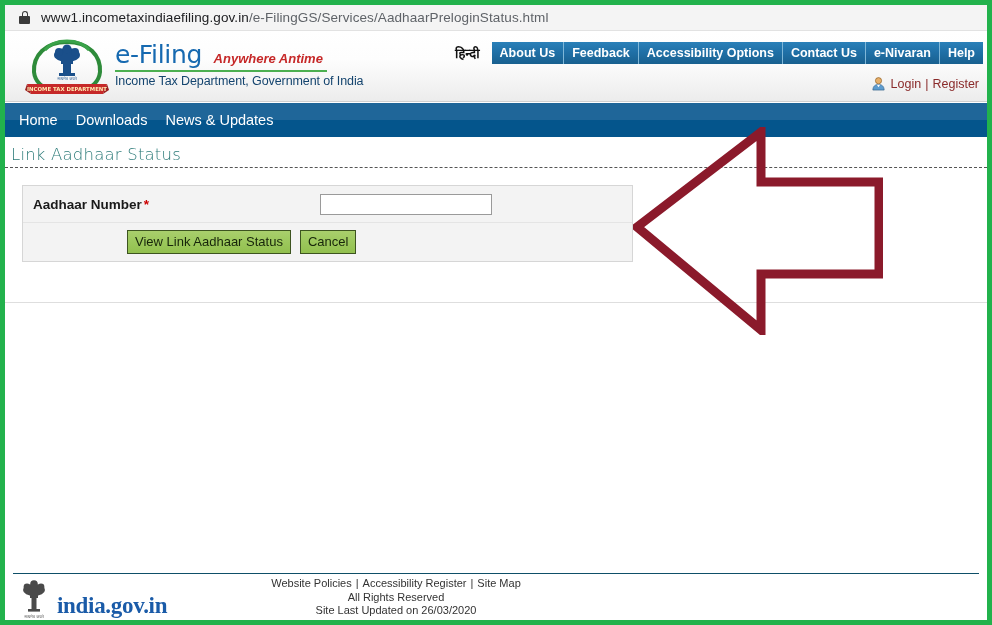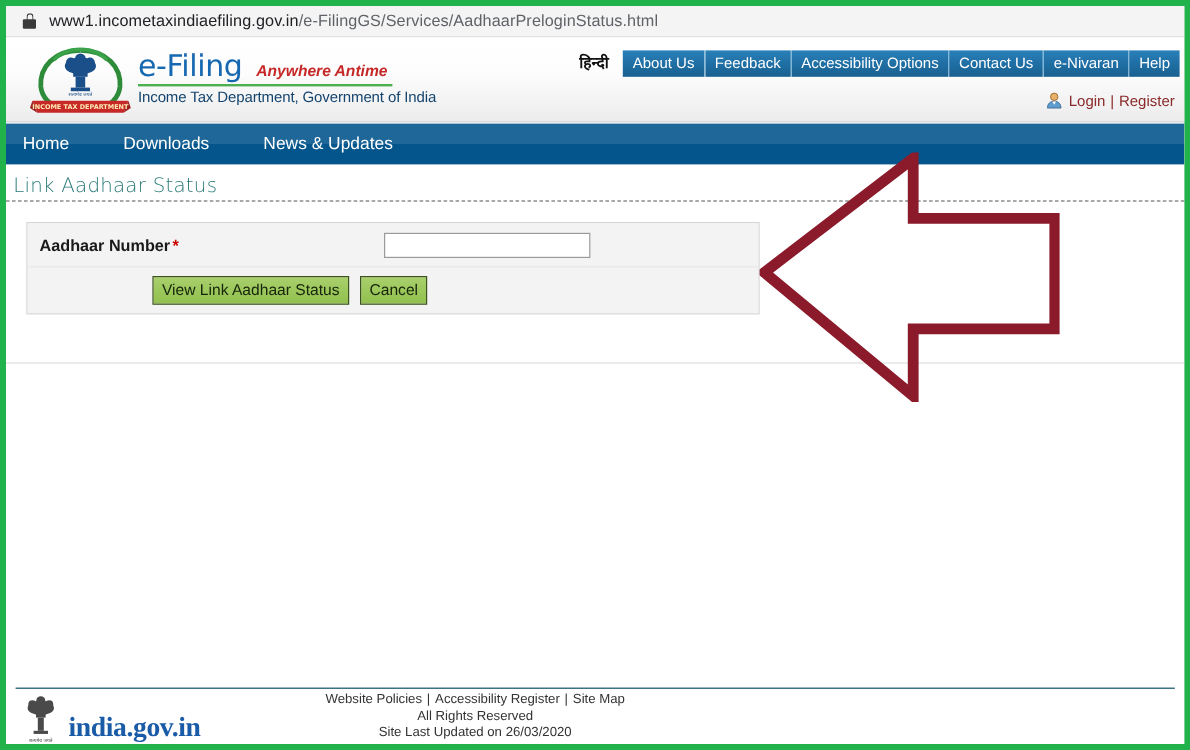--- a/index.html
+++ b/index.html
@@ -79,21 +79,21 @@
   .hindi-link {
     font-size: 13px; color: #111; font-weight: bold;
     padding: 2px 12px 0 0; line-height: 20px;
     font-family: "DejaVu Sans", sans-serif;
   }
   .topnav a.tn {
     display: block;
     background: linear-gradient(180deg,#2a80b9 0%,#1f6fa5 50%,#19608f 100%);
     color: #ffffff; font-size: 12.5px; text-decoration: none;
     padding: 3px 8px 2px 8px; line-height: 17px;
-    border-right: 1px solid #7fb7d8; white-space: nowrap;
+    border-right: 1px solid #7fb7d8; white-space: nowrap; font-weight: bold;
   }
   .topnav a.tn:last-child { border-right: none; }
 
   .loginbar {
     position: absolute; right: 8px; top: 44px;
     display: flex; align-items: center;
     font-size: 12.5px; color: #8a2a2a;
   }
   .avatar-icon { width: 15px; height: 15px; margin-right: 5px; position: relative; }
   .loginbar a { color: #8a2a2a; text-decoration: none; }
@@ -106,21 +106,21 @@
     background: #1f6699;
   }
   .mainnav-bot {
     position: absolute; left: 0; top: 115px;
     width: 982px; height: 17px;
     background: #04558c;
   }
   .mainnav-links {
     position: absolute; left: 0; top: 98px;
     width: 982px; height: 34px;
-    display: flex; align-items: center; padding-left: 14px; gap: 27px;
+    display: flex; align-items: center; padding-left: 14px;
   }
   .mainnav-links a {
     color: #ffffff; font-size: 14.5px; text-decoration: none;
     margin-right: 18px; white-space: nowrap;
   }
 
   
   .page-title-wrap {
     position: absolute; left: 0; top: 140px; width: 982px;
   }

